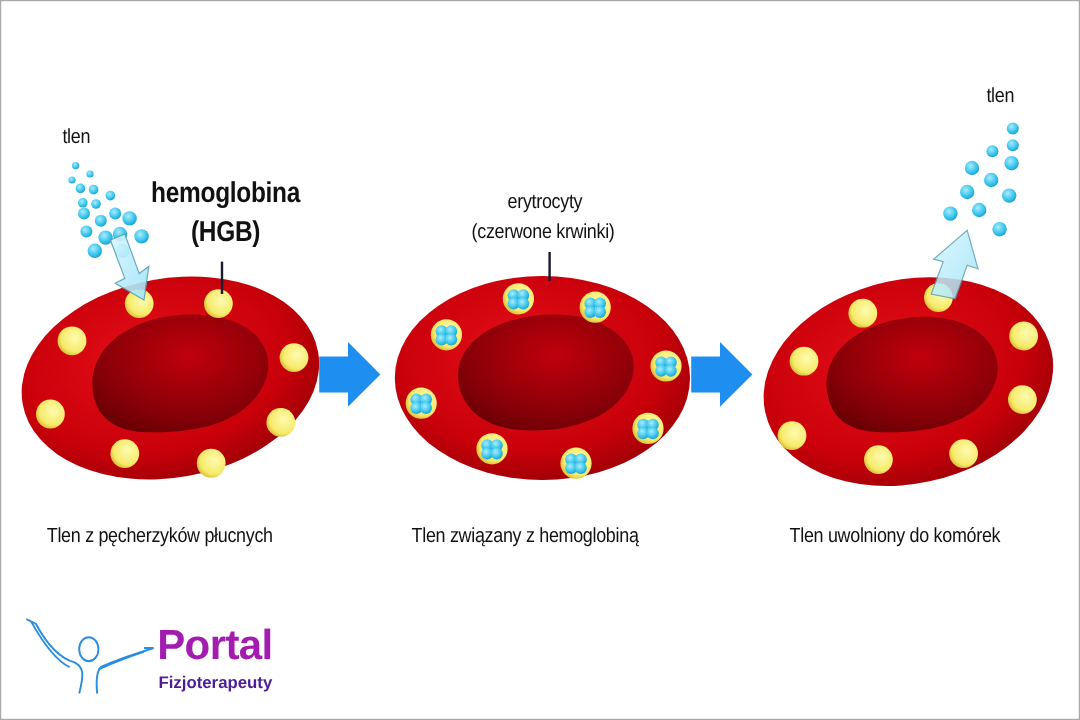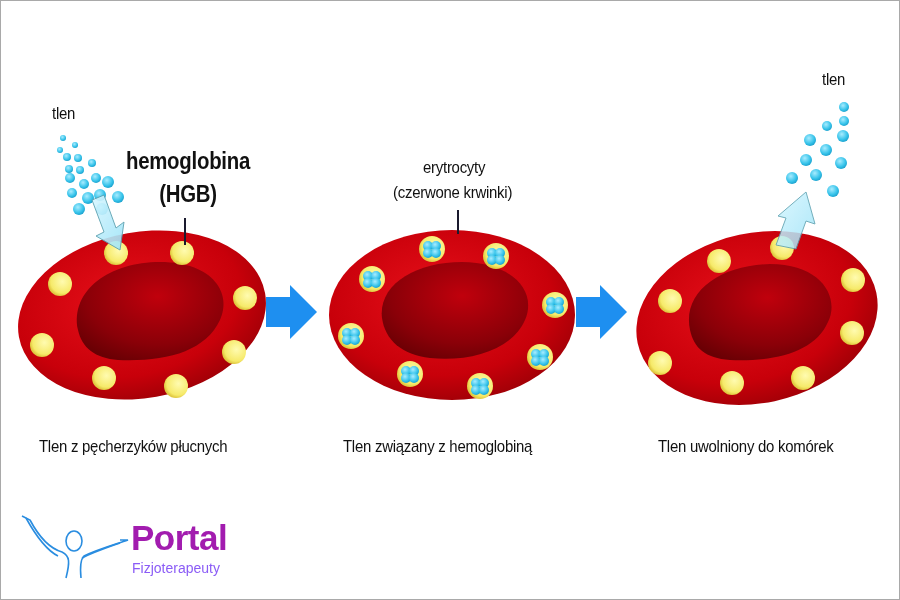--- a/index.html
+++ b/index.html
@@ -4,21 +4,21 @@
 <style>
   html,body{margin:0;padding:0;background:#fff;}
   body{width:900px;height:600px;position:relative;overflow:hidden;font-family:"Liberation Sans",sans-serif;}
   .frame{position:absolute;left:0;top:0;width:898px;height:598px;border:1px solid #a9a9a9;}
   .lbl{position:absolute;color:#111;font-family:"Liberation Sans",sans-serif;white-space:nowrap;letter-spacing:-0.3px;}
   .cap{font-size:17px;transform:scaleX(0.88);transform-origin:left top;}
   .small{font-size:17px;transform:scaleX(0.88);transform-origin:left top;}
   .bold{font-weight:bold;font-size:24px;transform:scaleX(0.85);transform-origin:center top;text-align:center;}
   svg{position:absolute;left:0;top:0;}
   .logo-title{position:absolute;left:131px;top:518px;font-size:35px;font-weight:bold;color:#a21caf;letter-spacing:-0.5px;}
-  .logo-sub{position:absolute;left:132px;top:560px;font-size:14px;color:#8b5cf6;}
+  .logo-sub{position:absolute;left:132px;top:560px;font-size:14px;color:#4c1d95;font-weight:bold;}
 </style>
 </head>
 <body>
 
 <div class="frame"></div>
 
 <svg width="900" height="600" viewBox="0 0 900 600">
   <defs>
     <radialGradient id="cellG" cx="45%" cy="40%" r="65%">
       <stop offset="0%" stop-color="#e8101a"></stop>

